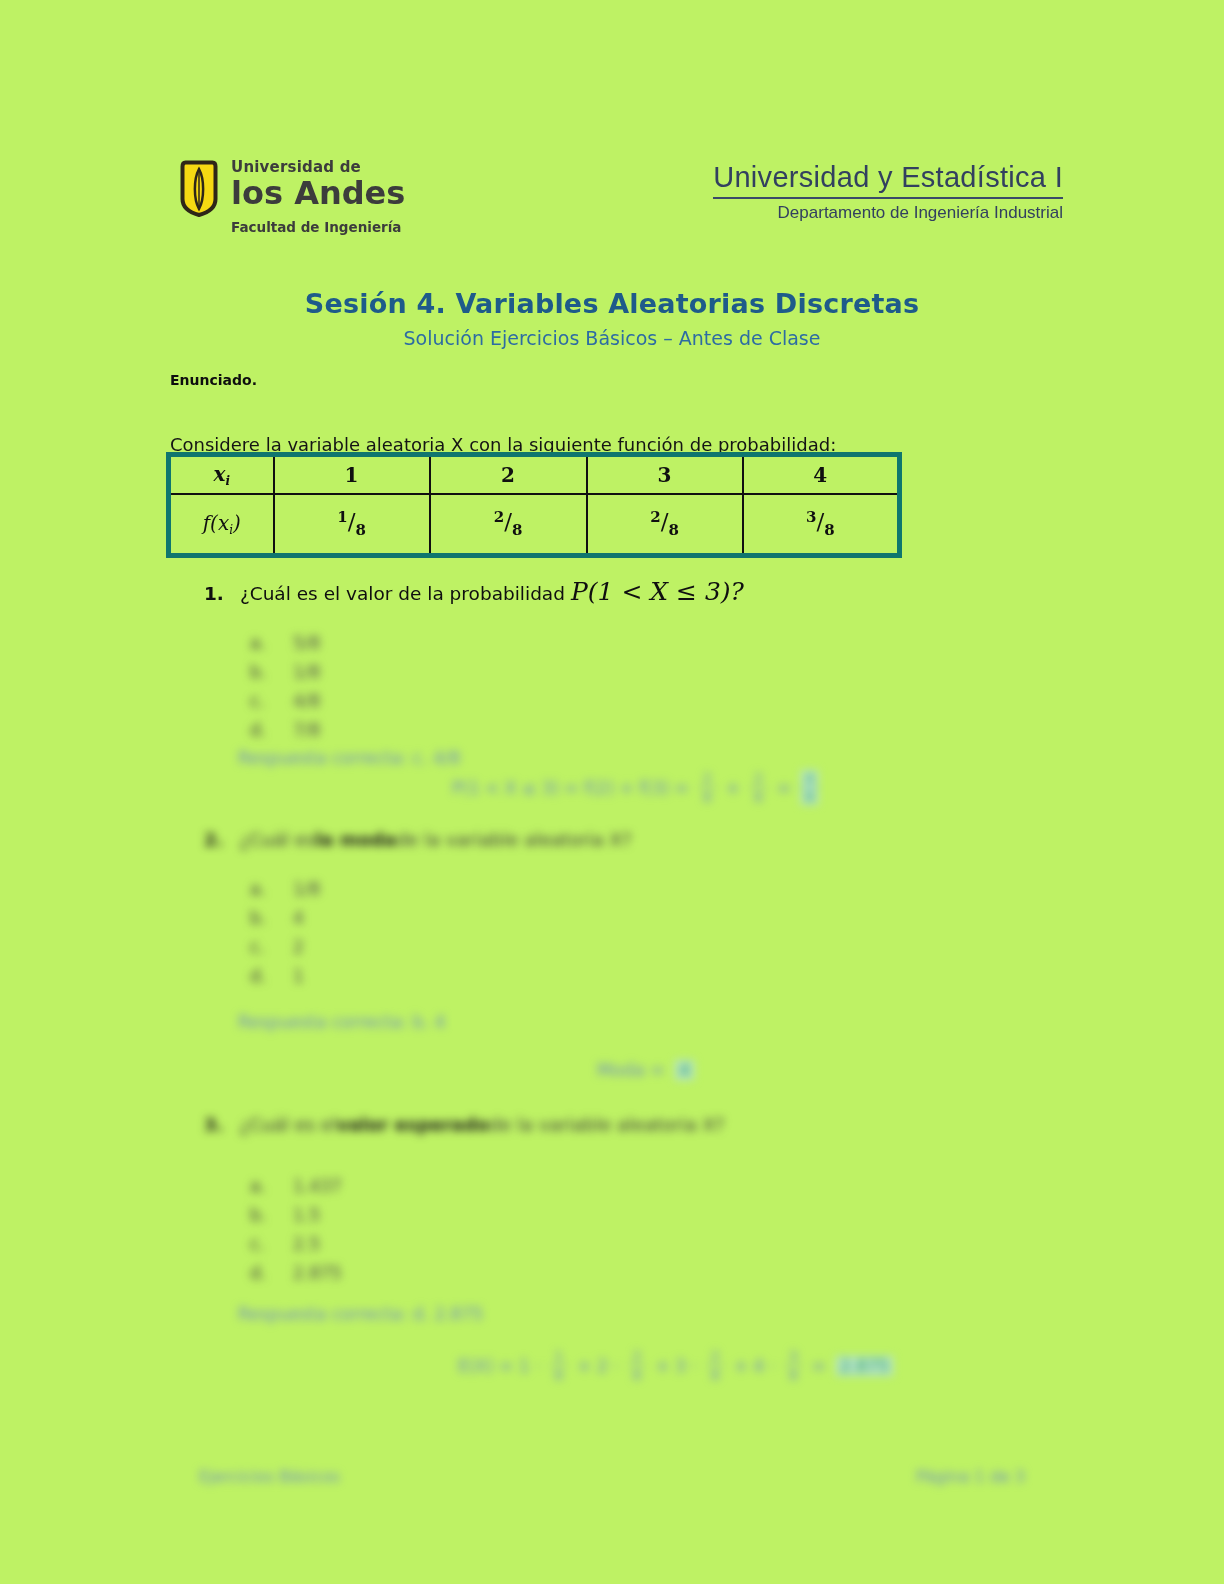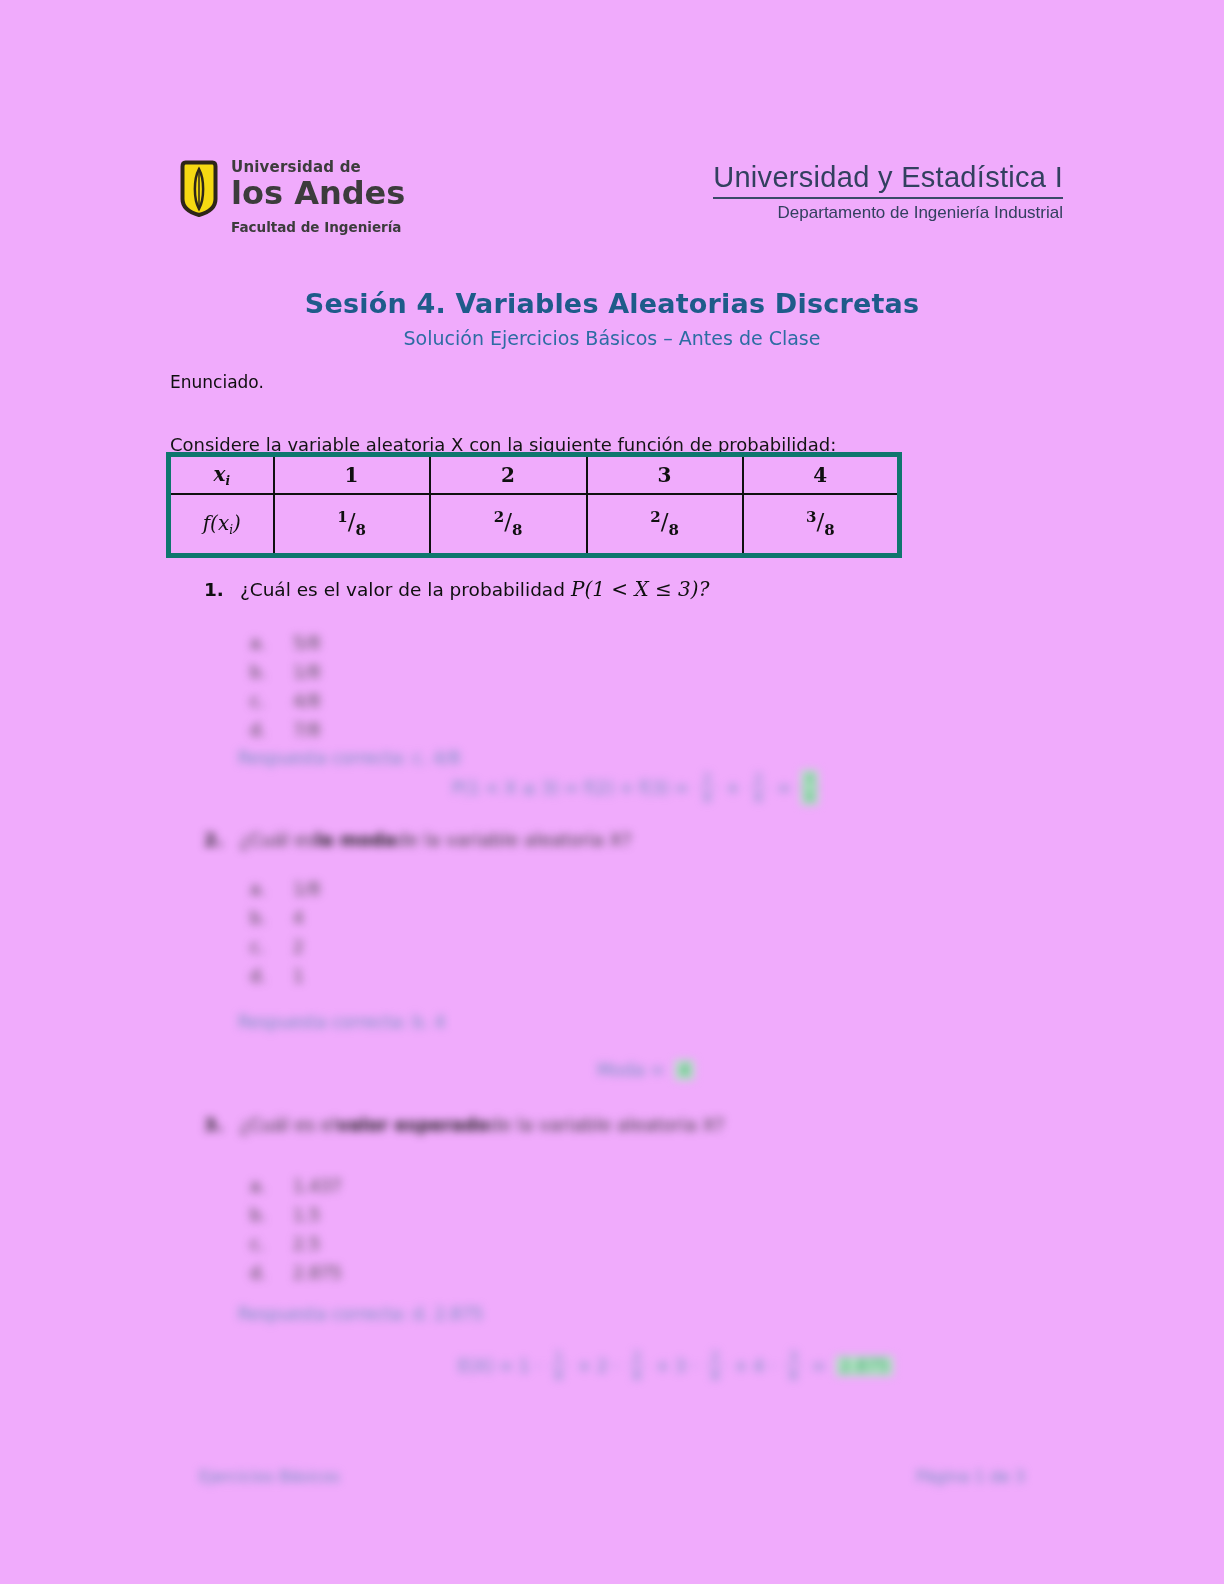--- a/index.html
+++ b/index.html
@@ -1,19 +1,19 @@
 <!DOCTYPE html>
 <html lang="es"><head>
 <meta charset="utf-8">
 <style>
   * { margin:0; padding:0; box-sizing:border-box; }
   html,body { background:#ffffff; }
   .page {
     position:relative; width:1224px; height:1584px; margin:0 auto;
-    background:#f0abfc; overflow:hidden;
+    background:#bef264; overflow:hidden;
     font-family:"DejaVu Sans", sans-serif; color:#161616;
   }
   .abs { position:absolute; }
 
   
   .logo-wrap { left:180px; top:160px; display:flex; align-items:flex-start; }
   .logo-shield { flex:0 0 auto; margin-right:13px; }
   .logo-texts { display:flex; flex-direction:column; }
   .logo-l1 { font-size:15px; font-weight:600; color:#3c3c3c; letter-spacing:0.2px; line-height:1.05; }
   .logo-l2 { font-size:32px; font-weight:bold; color:#3c3c3c; line-height:1.05; margin-top:1px; }
@@ -26,21 +26,21 @@
   }
   .course-dept { font-size:17px; color:#32405f; margin-top:4px; }
 
   
   .doc-title { left:0; top:288px; width:100%; text-align:center;
     font-size:27px; font-weight:bold; color:#1e5b8a; letter-spacing:0.2px; }
   .doc-subtitle { left:0; top:327px; width:100%; text-align:center;
     font-size:19px; color:#2d6ca3; }
 
   
-  .enunciado { left:170px; top:372px; font-size:17px; font-weight:normal; color:#0e0e0e; }
+  .enunciado { left:170px; top:372px; font-size:14px; font-weight:bold; color:#0e0e0e; }
   .statement { left:170px; top:403px; font-size:18px; color:#141414;margin-top:31px; }
 
   
   .prob-table { left:166px; top:452px; border-collapse:collapse;
     font-family:"DejaVu Serif", serif; color:#101010; }
   .prob-table td {
     border:2px solid #101010; text-align:center; vertical-align:middle;
   }
   .prob-table { border:5px solid #0f766e; }
   .prob-table tr.hrow td { height:39px; font-size:20px; font-weight:600; }
@@ -50,21 +50,21 @@
   .prob-table td.c3 { width:156px; } .prob-table td.c4 { width:157px; }
   .mi { font-style:italic; }
   .msub { font-size:12px; vertical-align:-4px; font-style:italic; }
   .dfrac sup { font-size:15px; vertical-align:7px; font-weight:600; }
   .dfrac .fsl { font-size:23px; }
   .dfrac sub { font-size:15px; vertical-align:-6px; font-weight:600; }
 
   
   .qstem { display:flex; align-items:baseline; font-size:18.5px; color:#0f0f0f; }
   .qnum { font-weight:bold; margin-right:16px; }
-  .qmath { font-family:"DejaVu Serif", serif; font-style:italic; font-size:20px; margin-left:6px; }
+  .qmath { font-family:"DejaVu Serif", serif; font-style:italic; font-size:25px; margin-left:6px; }
 
   
   .blur-g { filter:blur(4px); color:#4e4e4e; }
   .blur-b { filter:blur(4px); color:#6e90bf; }
   .blur-strong { color:#1d1d1d; font-weight:bold; }
   .opts { display:flex; flex-direction:column; }
   .opt-row { display:flex; align-items:baseline; height:29px; font-size:17px; }
   .opt-letter { width:26px; margin-right:17px; color:#404040; }
   .ans-line { font-size:17px; }
   .formula { display:flex; align-items:center; gap:10px; font-size:17px; }

